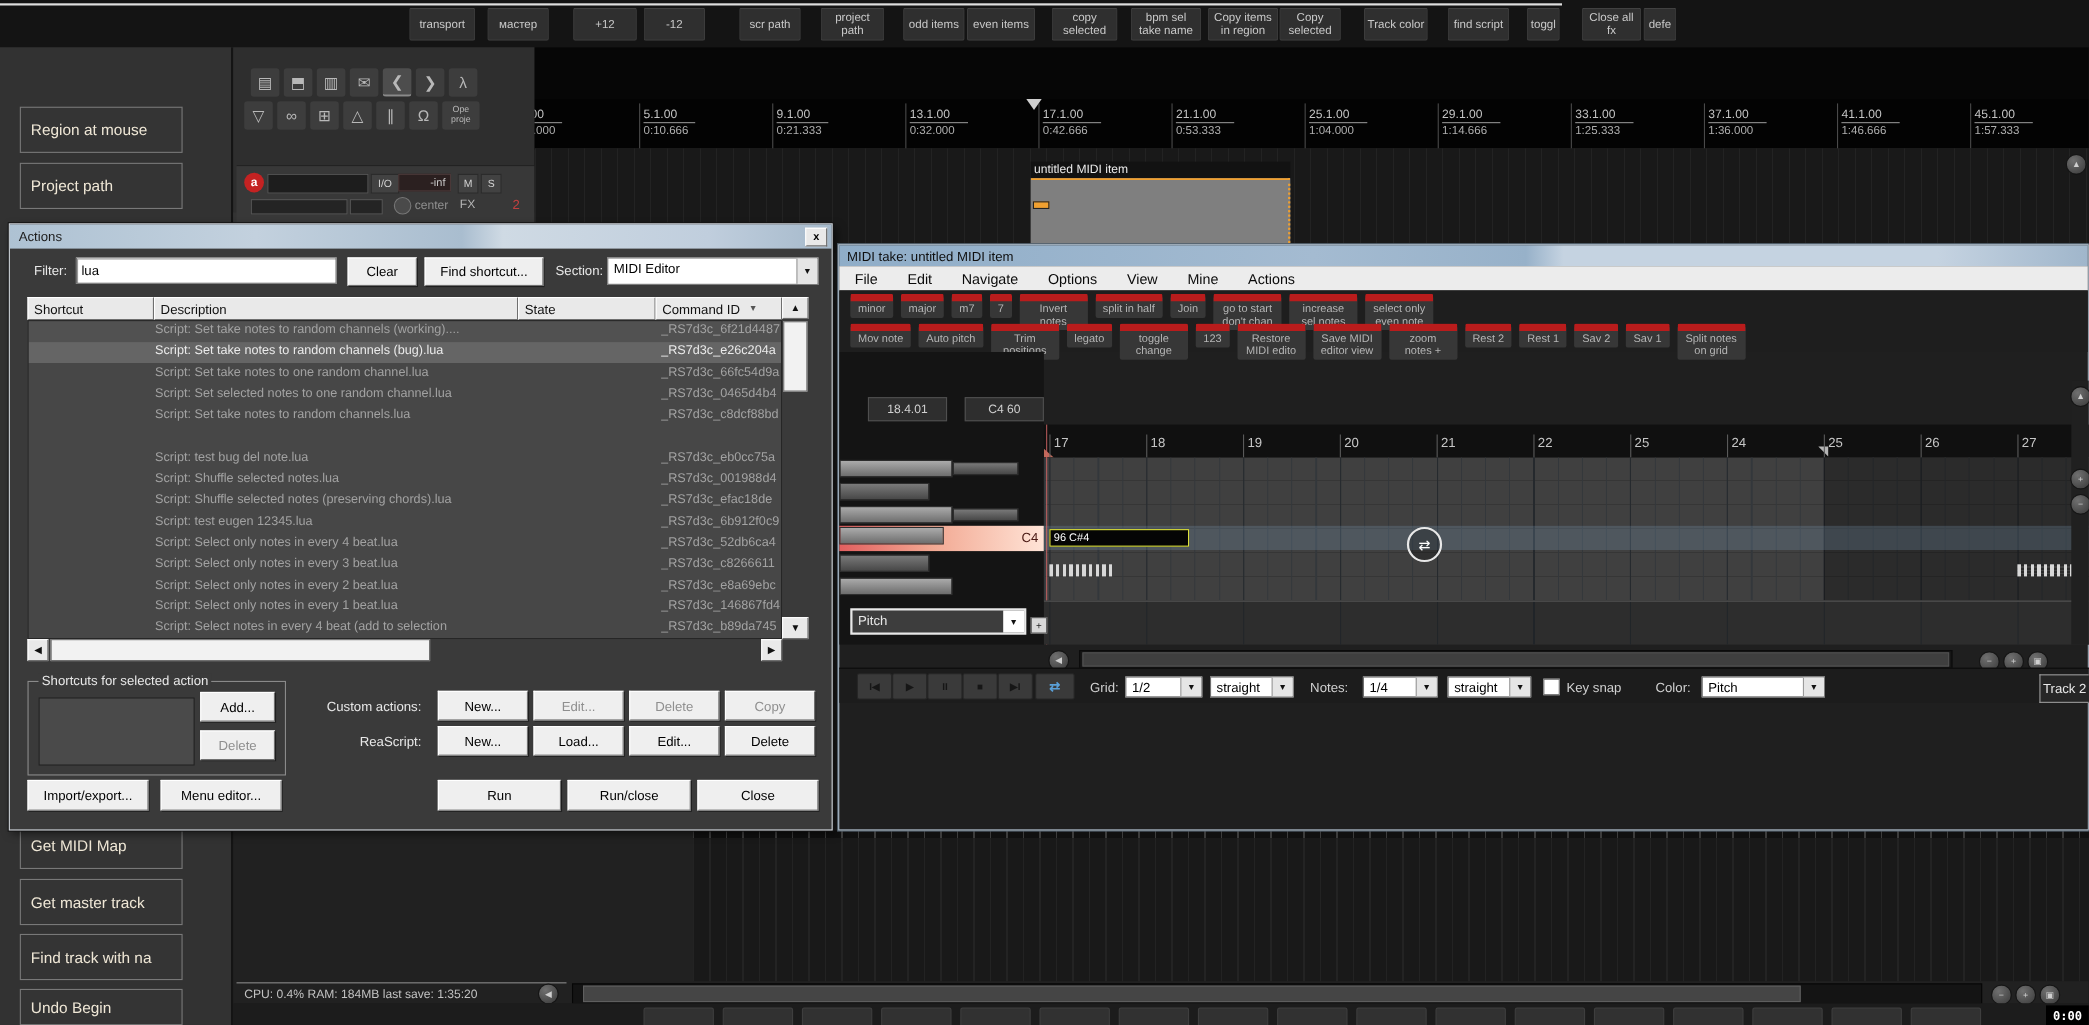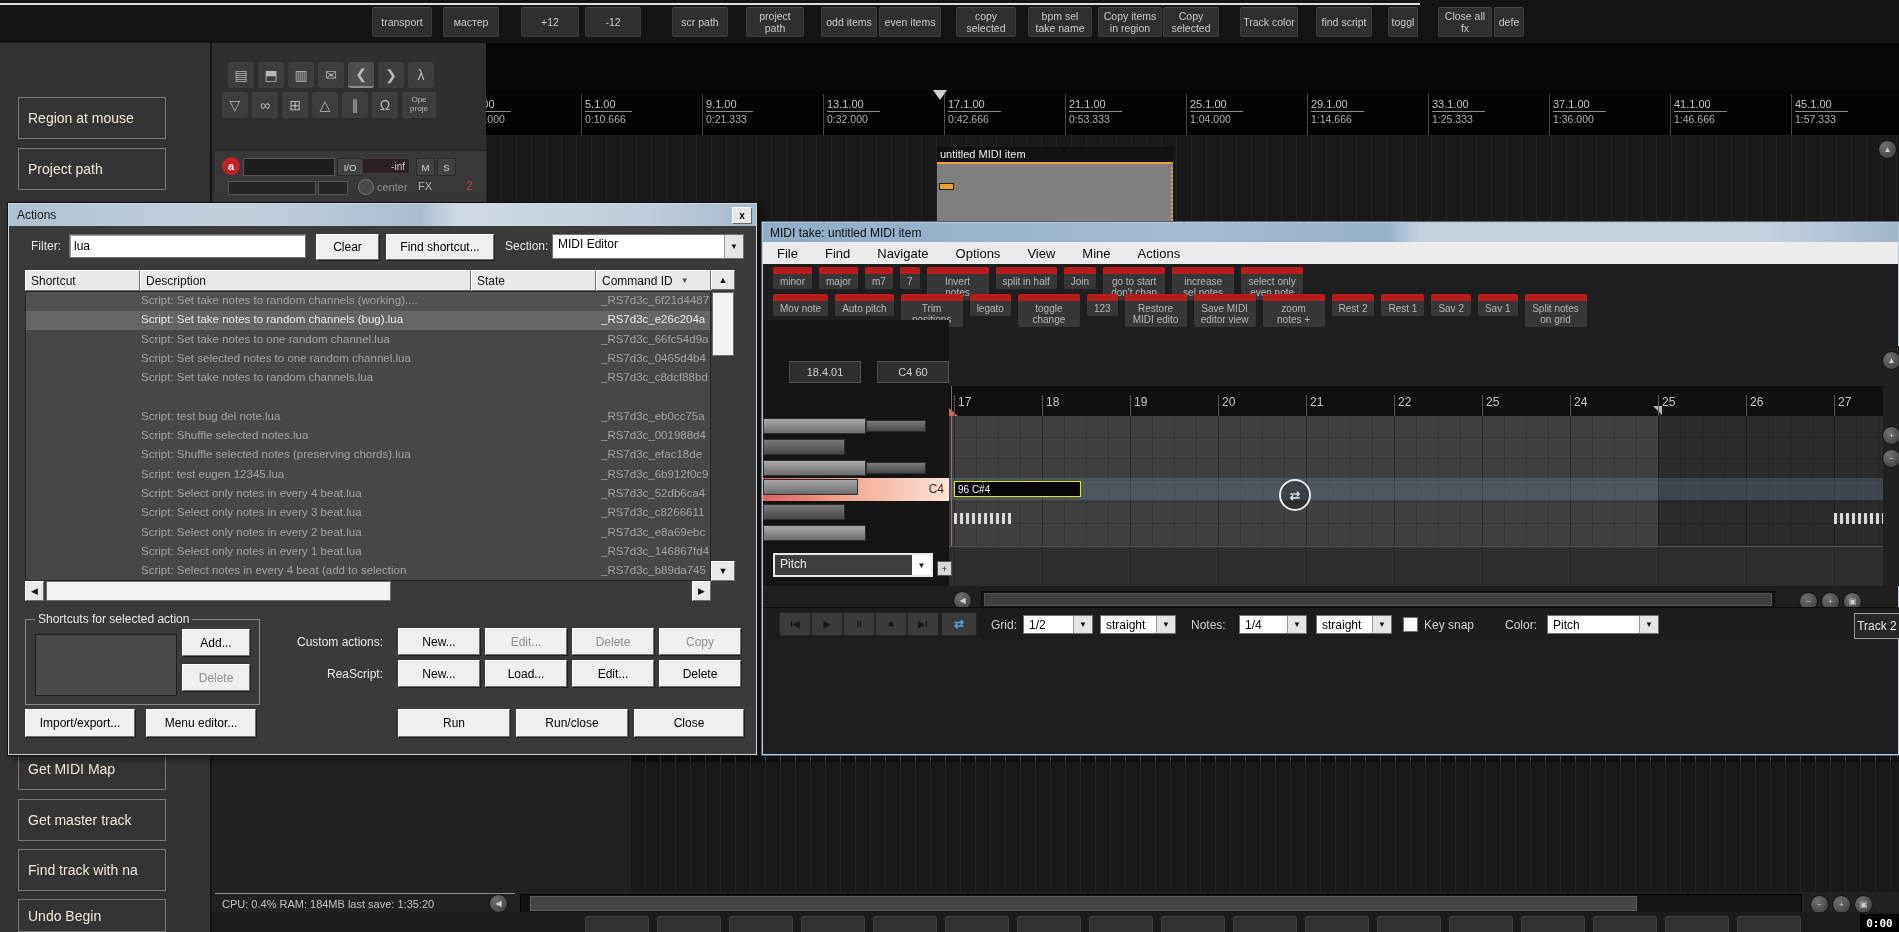--- a/index.html
+++ b/index.html
@@ -399,21 +399,21 @@
     <div class="win-btn" style="left:507px;top:505px;width:112px;height:28px;">Run/close</div>
     <div class="win-btn" style="left:625px;top:505px;width:110px;height:28px;">Close</div>
   </div>
 
   <div class="abs" id="midi-win">
     <div id="midi-title">
       <span>MIDI take: untitled MIDI item</span>
     </div>
     <div id="midi-menu">
         <div class="menu-item">File</div>
-        <div class="menu-item">Find</div>
+        <div class="menu-item">Edit</div>
         <div class="menu-item">Navigate</div>
         <div class="menu-item">Options</div>
         <div class="menu-item">View</div>
         <div class="menu-item">Mine</div>
         <div class="menu-item">Actions</div>
       </div>
     <div id="midi-toolbar">
       <div class="mtb-row" id="mtb-row1" style="top:3px;">
           <div class="mtb">minor</div>
           <div class="mtb">major</div>

